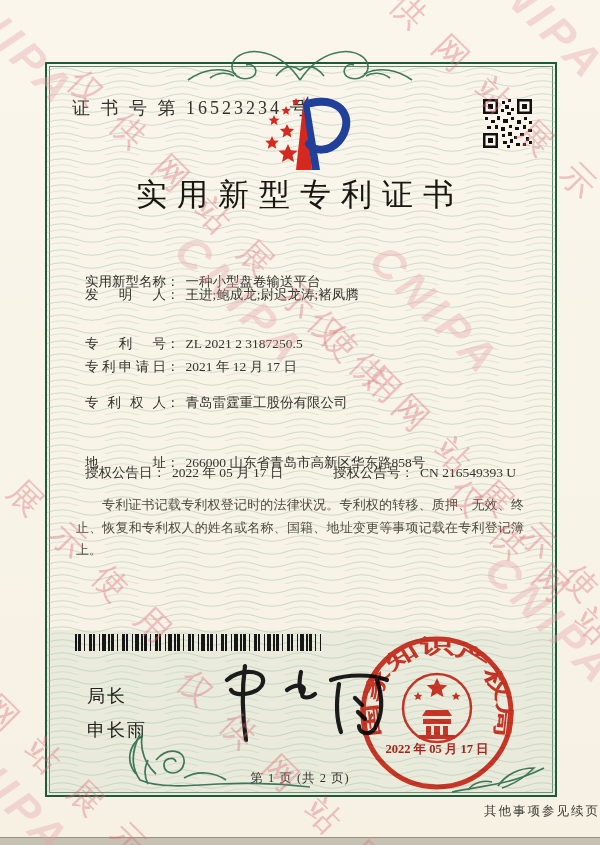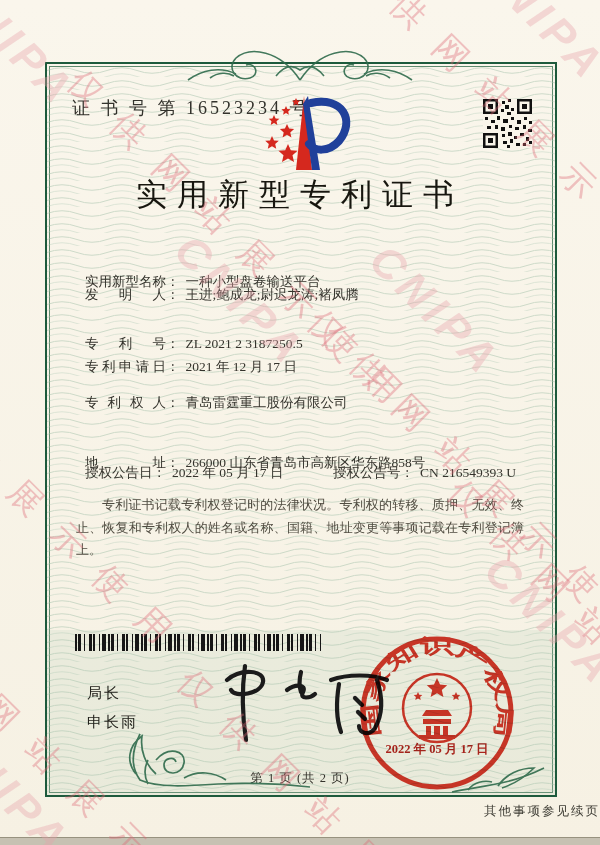--- a/index.html
+++ b/index.html
@@ -27,21 +27,21 @@
   .grant-right{position:absolute;left:248px;top:0;}
   .paras{position:absolute;left:76px;top:494px;width:448px;font-size:13px;line-height:22.5px;
          color:#504c41;text-align:justify;z-index:2;}
   .paras p{margin:0;text-indent:2em;}
   .barcode{position:absolute;left:75px;top:634px;width:246px;height:17px;z-index:2;
     background:repeating-linear-gradient(90deg,
       #161616 0 2px,transparent 2px 3px,#161616 3px 6px,transparent 6px 9px,
       #161616 9px 10px,transparent 10px 14px,#161616 14px 17px,transparent 17px 18px,
       #161616 18px 20px,transparent 20px 24px,#161616 24px 25px,transparent 25px 27px,
       #161616 27px 31px,transparent 31px 33px);}
-  .signer{position:absolute;left:87px;top:684px;font-size:15px;color:#22211b;z-index:2;}
+  .signer{position:absolute;left:87px;top:684px;font-size:18px;color:#22211b;z-index:2;}
   .signer div{margin-bottom:10px;letter-spacing:2px;}
   .signature{position:absolute;left:215px;top:656px;z-index:2;}
   .seal{position:absolute;left:356px;top:632px;z-index:4;opacity:.92;mix-blend-mode:multiply;}
   .page-info{position:absolute;left:0;right:0;top:770px;text-align:center;font-size:12.5px;
              letter-spacing:1px;color:#34332c;z-index:2;}
   .cont-note{position:absolute;left:0;right:0;top:803px;text-align:right;font-size:12.5px;
              letter-spacing:2px;color:#3c3b33;}
   .ornament{position:absolute;z-index:3;}
   
   .wm-layer{position:absolute;inset:0;z-index:6;pointer-events:none;}

